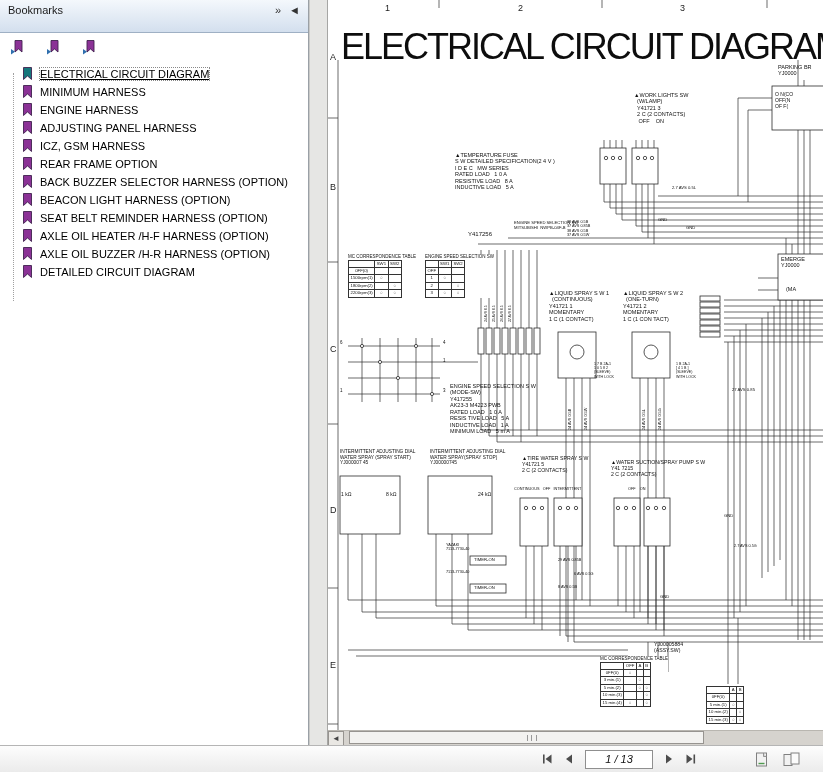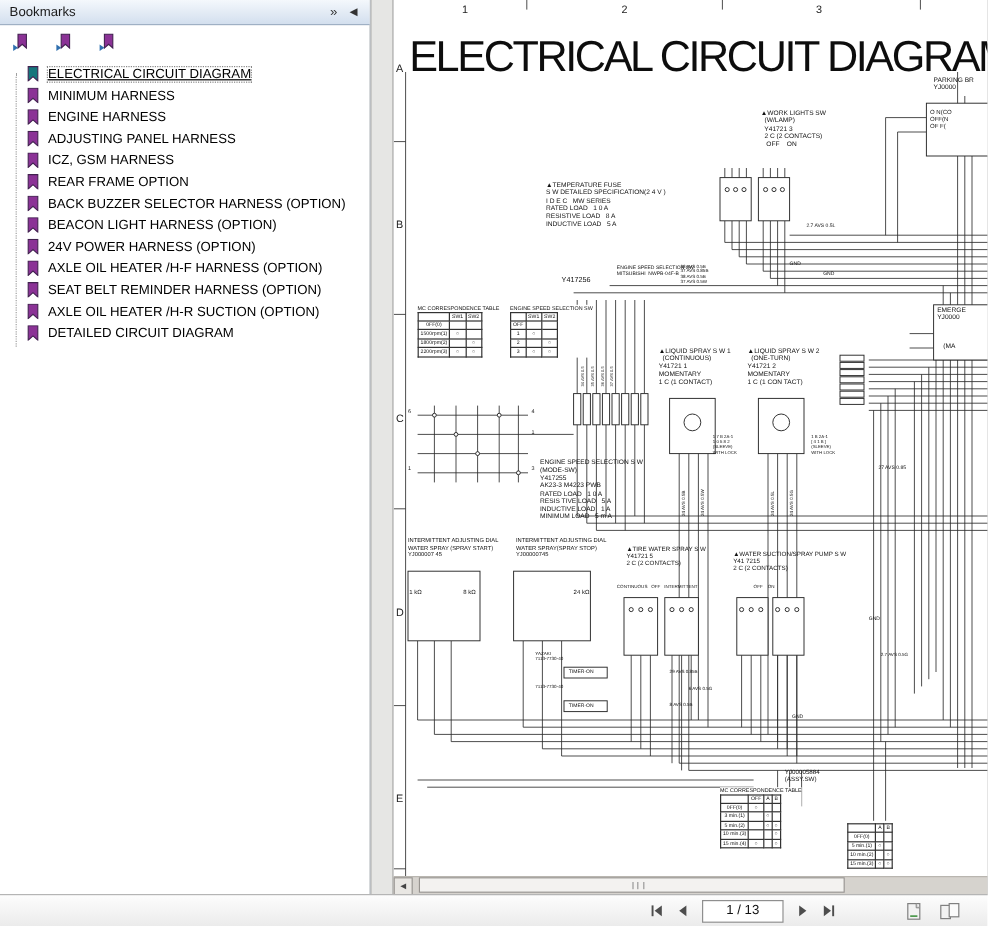--- a/index.html
+++ b/index.html
@@ -5,21 +5,21 @@
   html,body{margin:0;padding:0;}
   body{
     width:823px;height:772px;position:relative;overflow:hidden;
     font-family:"Liberation Sans", sans-serif;background:#fff;
   }
   .app{position:absolute;left:0;top:0;right:0;bottom:26px;display:flex;}
 
   
   .bookmarks-panel{width:308px;min-width:308px;background:#fff;border-right:1px solid #9aa0a6;display:flex;flex-direction:column;}
   .panel-header{height:20px;background:linear-gradient(#f4f8fc,#d3dfee);border-bottom:1px solid #9fb0c4;
-    display:flex;align-items:center;padding:0 4px 0 8px;font-size:11px;color:#1a1a1a;justify-content:center;}
+    display:flex;align-items:center;padding:0 4px 12px 8px;font-size:11px;color:#1a1a1a;justify-content:center;}
   .panel-header .spacer{flex:1;}
   .header-icon{font-size:11px;color:#333;padding:0 4px;line-height:18px;cursor:default;}
   .panel-toolbar{height:28px;display:flex;align-items:center;gap:20px;padding:0 10px;}
   .tb-icon{display:inline-flex;width:16px;height:16px;align-items:center;justify-content:center;}
   .bookmark-tree{flex:1;padding-top:4px;position:relative;overflow:hidden;}
   .bookmark-tree::before{content:"";position:absolute;left:13px;top:12px;height:228px;border-left:1px dotted #a0a0a0;}
   .bm-row{display:flex;align-items:center;height:18px;padding-left:22px;gap:6px;font-size:11px;color:#000;white-space:nowrap;}
   .bm-row .bm-icon{display:inline-flex;width:12px;height:14px;}
   .bm-row.selected .lbl{text-decoration:underline;outline:1px dotted #888;}
 
@@ -49,21 +49,21 @@
     font-size:8px;display:flex;align-items:center;justify-content:center;color:#444;}
   .hs-track{flex:1;position:relative;}
   .hs-thumb{position:absolute;left:5px;top:0;width:355px;height:13px;background:#f3f2f0;border:1px solid #979490;box-sizing:border-box;}
   .hs-grip{position:absolute;left:50%;top:3px;width:8px;height:6px;border-left:1px solid #999;border-right:1px solid #999;}
   .hs-grip::before{content:"";position:absolute;left:3px;top:0;bottom:0;border-left:1px solid #999;}
 
   
   .statusbar{position:absolute;left:0;right:0;bottom:0;height:26px;background:linear-gradient(#fdfdfd,#ebebeb);
     border-top:1px solid #b5b5b5;display:flex;align-items:center;}
   .sb-spacer{width:537px;}
-  .sb-nav{display:flex;align-items:center;gap:2px;}
+  .sb-nav{display:flex;align-items:center;gap:2px;font-style:italic;}
   .sb-btn{width:20px;height:20px;display:flex;align-items:center;justify-content:center;background:none;border:none;padding:0;}
   .page-field{width:66px;height:17px;border:1px solid #8f8f8f;background:#fff;font-size:11px;color:#111;
     display:flex;align-items:center;justify-content:center;margin:0 4px;}
   .sb-icons{margin-left:50px;display:flex;gap:10px;align-items:center;}
   .sb-icon{display:inline-flex;width:20px;height:18px;align-items:center;justify-content:center;}
 </style>
 </head>
 <body>
 
 <div class="app">
@@ -159,45 +159,37 @@
             </svg>
           </span>
           <span class="lbl">BEACON LIGHT HARNESS (OPTION)</span>
         </div>
         <div class="bm-row">
           <span class="bm-icon">
             <svg width="11" height="13" viewBox="0 0 11 13">
               <path d="M1.5 .5 h8 v12 l-4 -3.6 -4 3.6 z" fill="#8b3296" stroke="#41214f" stroke-width="0.9"></path>
             </svg>
           </span>
-          <span class="lbl">24V POWER HARNESS (OPTION)</span>
+          <span class="lbl">SEAT BELT REMINDER HARNESS (OPTION)</span>
         </div>
         <div class="bm-row">
           <span class="bm-icon">
             <svg width="11" height="13" viewBox="0 0 11 13">
               <path d="M1.5 .5 h8 v12 l-4 -3.6 -4 3.6 z" fill="#8b3296" stroke="#41214f" stroke-width="0.9"></path>
             </svg>
           </span>
           <span class="lbl">AXLE OIL HEATER /H-F HARNESS (OPTION)</span>
         </div>
         <div class="bm-row">
           <span class="bm-icon">
             <svg width="11" height="13" viewBox="0 0 11 13">
               <path d="M1.5 .5 h8 v12 l-4 -3.6 -4 3.6 z" fill="#8b3296" stroke="#41214f" stroke-width="0.9"></path>
             </svg>
           </span>
-          <span class="lbl">SEAT BELT REMINDER HARNESS (OPTION)</span>
-        </div>
-        <div class="bm-row">
-          <span class="bm-icon">
-            <svg width="11" height="13" viewBox="0 0 11 13">
-              <path d="M1.5 .5 h8 v12 l-4 -3.6 -4 3.6 z" fill="#8b3296" stroke="#41214f" stroke-width="0.9"></path>
-            </svg>
-          </span>
-          <span class="lbl">AXLE OIL HEATER /H-R SUCTION (OPTION)</span>
+          <span class="lbl">AXLE OIL BUZZER /H-R HARNESS (OPTION)</span>
         </div>
         <div class="bm-row">
           <span class="bm-icon">
             <svg width="11" height="13" viewBox="0 0 11 13">
               <path d="M1.5 .5 h8 v12 l-4 -3.6 -4 3.6 z" fill="#8b3296" stroke="#41214f" stroke-width="0.9"></path>
             </svg>
           </span>
           <span class="lbl">DETAILED CIRCUIT DIAGRAM</span>
         </div>
       </div>

